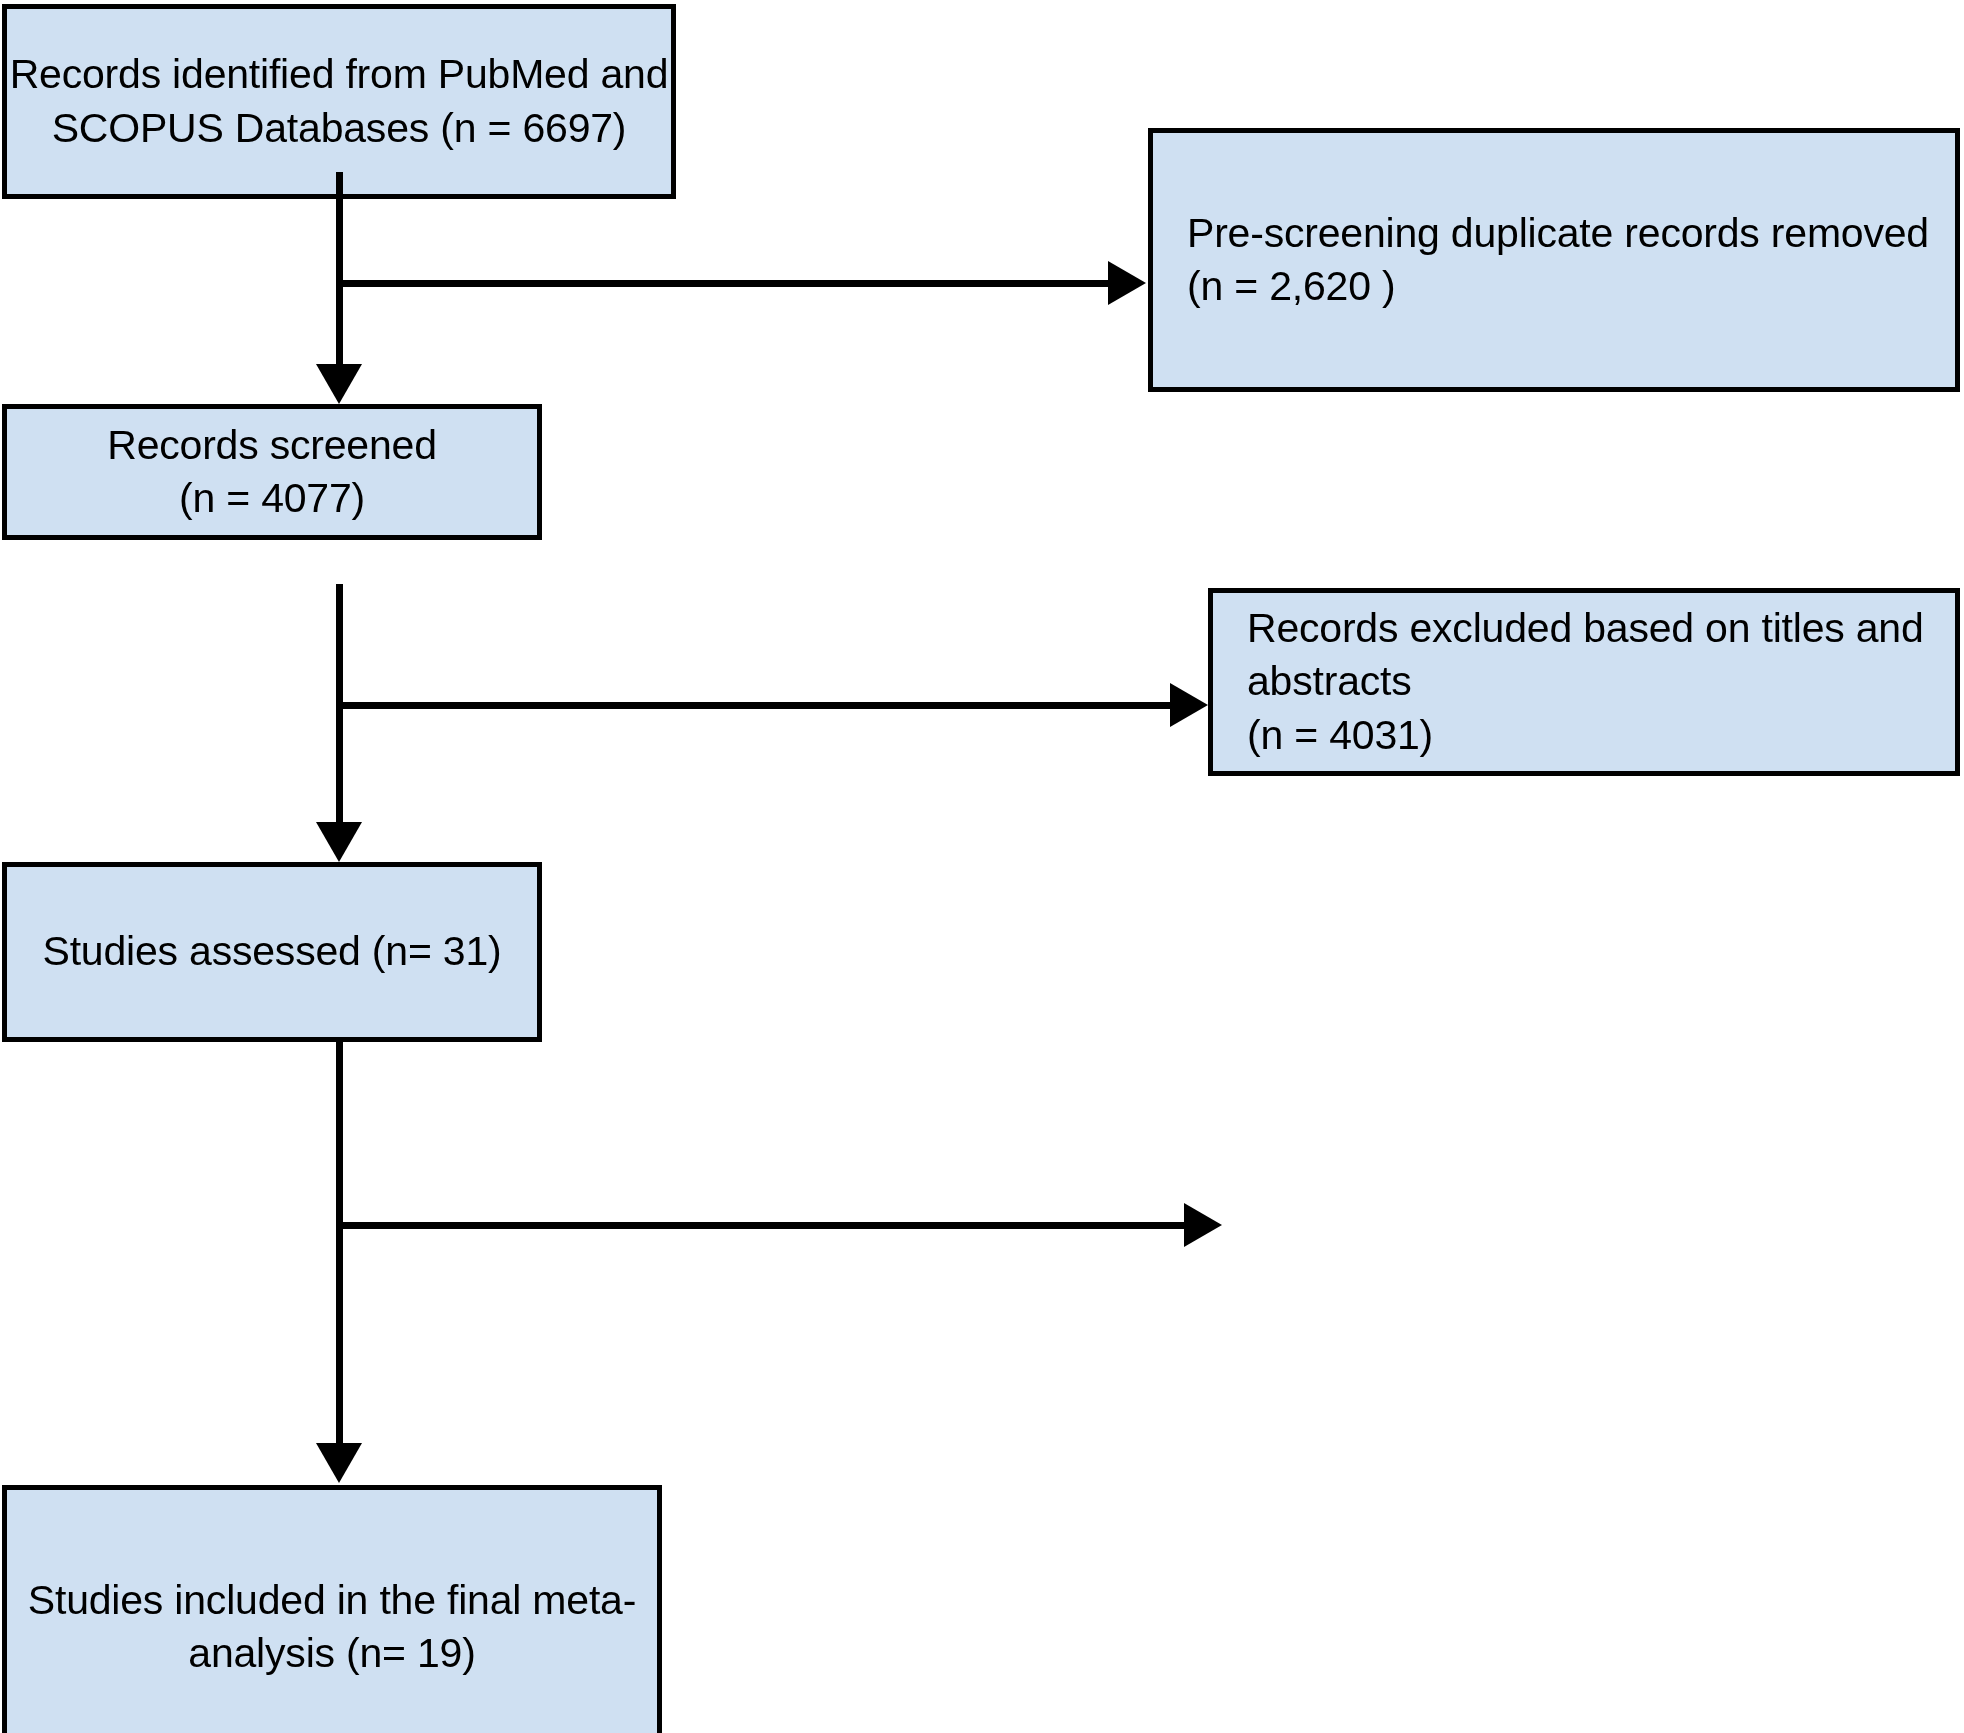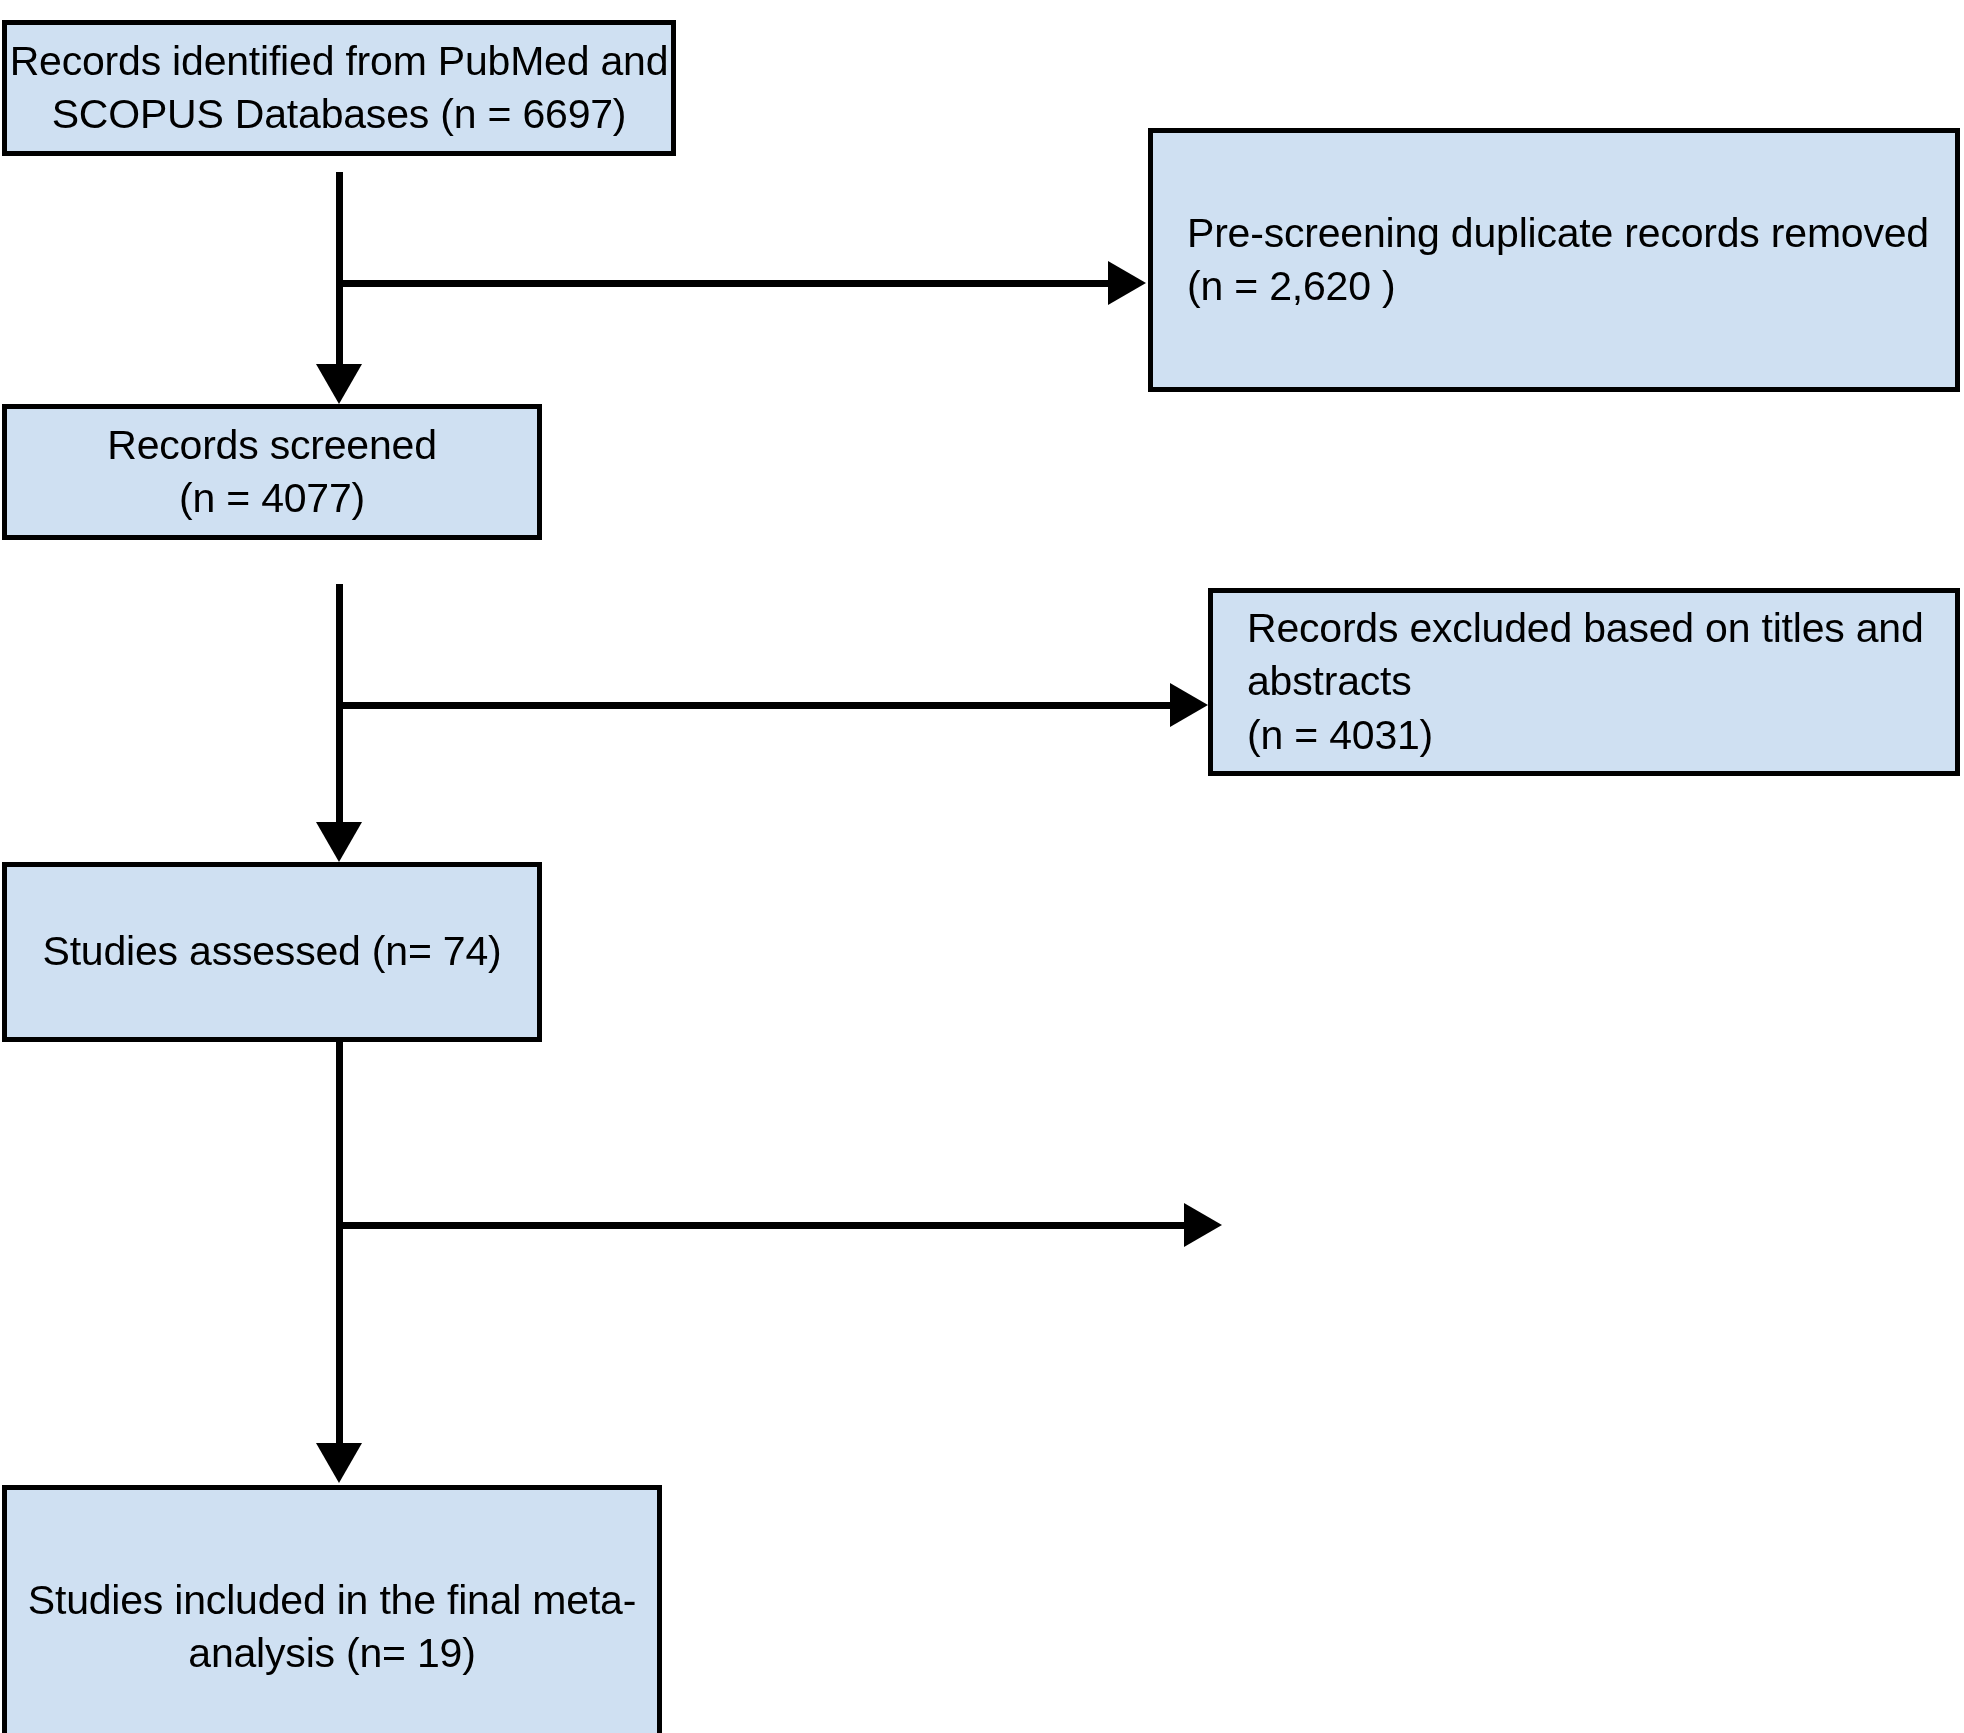--- a/index.html
+++ b/index.html
@@ -72,41 +72,41 @@
     border-top: 22px solid transparent;
     border-bottom: 22px solid transparent;
     border-left: 38px solid #000000;
   }
 </style>
 </head>
 <body>
 
 <div id="canvas">
 
-  <div class="node center" style="left:2px; top:20px; width:674px; height:136px;">
+  <div class="node center" style="left:2px; top:4px; width:674px; height:195px;">
     <div class="body">Records identified from PubMed and SCOPUS Databases (n = 6697)</div>
   </div>
 
   <div class="node left" style="left:1148px; top:128px; width:812px; height:264px;">
     <div class="body">Pre-screening duplicate records removed
 (n = 2,620 )</div>
   </div>
 
   <div class="node center" style="left:2px; top:404px; width:540px; height:136px;">
     <div class="body">Records screened
 (n = 4077)</div>
   </div>
 
   <div class="node left" style="left:1208px; top:588px; width:752px; height:188px;">
     <div class="body">Records excluded based on titles and abstracts
 (n = 4031)</div>
   </div>
 
   <div class="node center" style="left:2px; top:862px; width:540px; height:180px;">
-    <div class="body">Studies assessed (n= 74)</div>
+    <div class="body">Studies assessed (n= 31)</div>
   </div>
 
 
   <div class="node center" style="left:2px; top:1485px; width:660px; height:284px;">
     <div class="body">Studies included in the final meta-analysis (n= 19)</div>
   </div>
 
   <div class="vline" style="left:336px; top:172px; height:196px;"></div>
   <div class="arrow-down" style="left:316px; top:364px;"></div>
 

